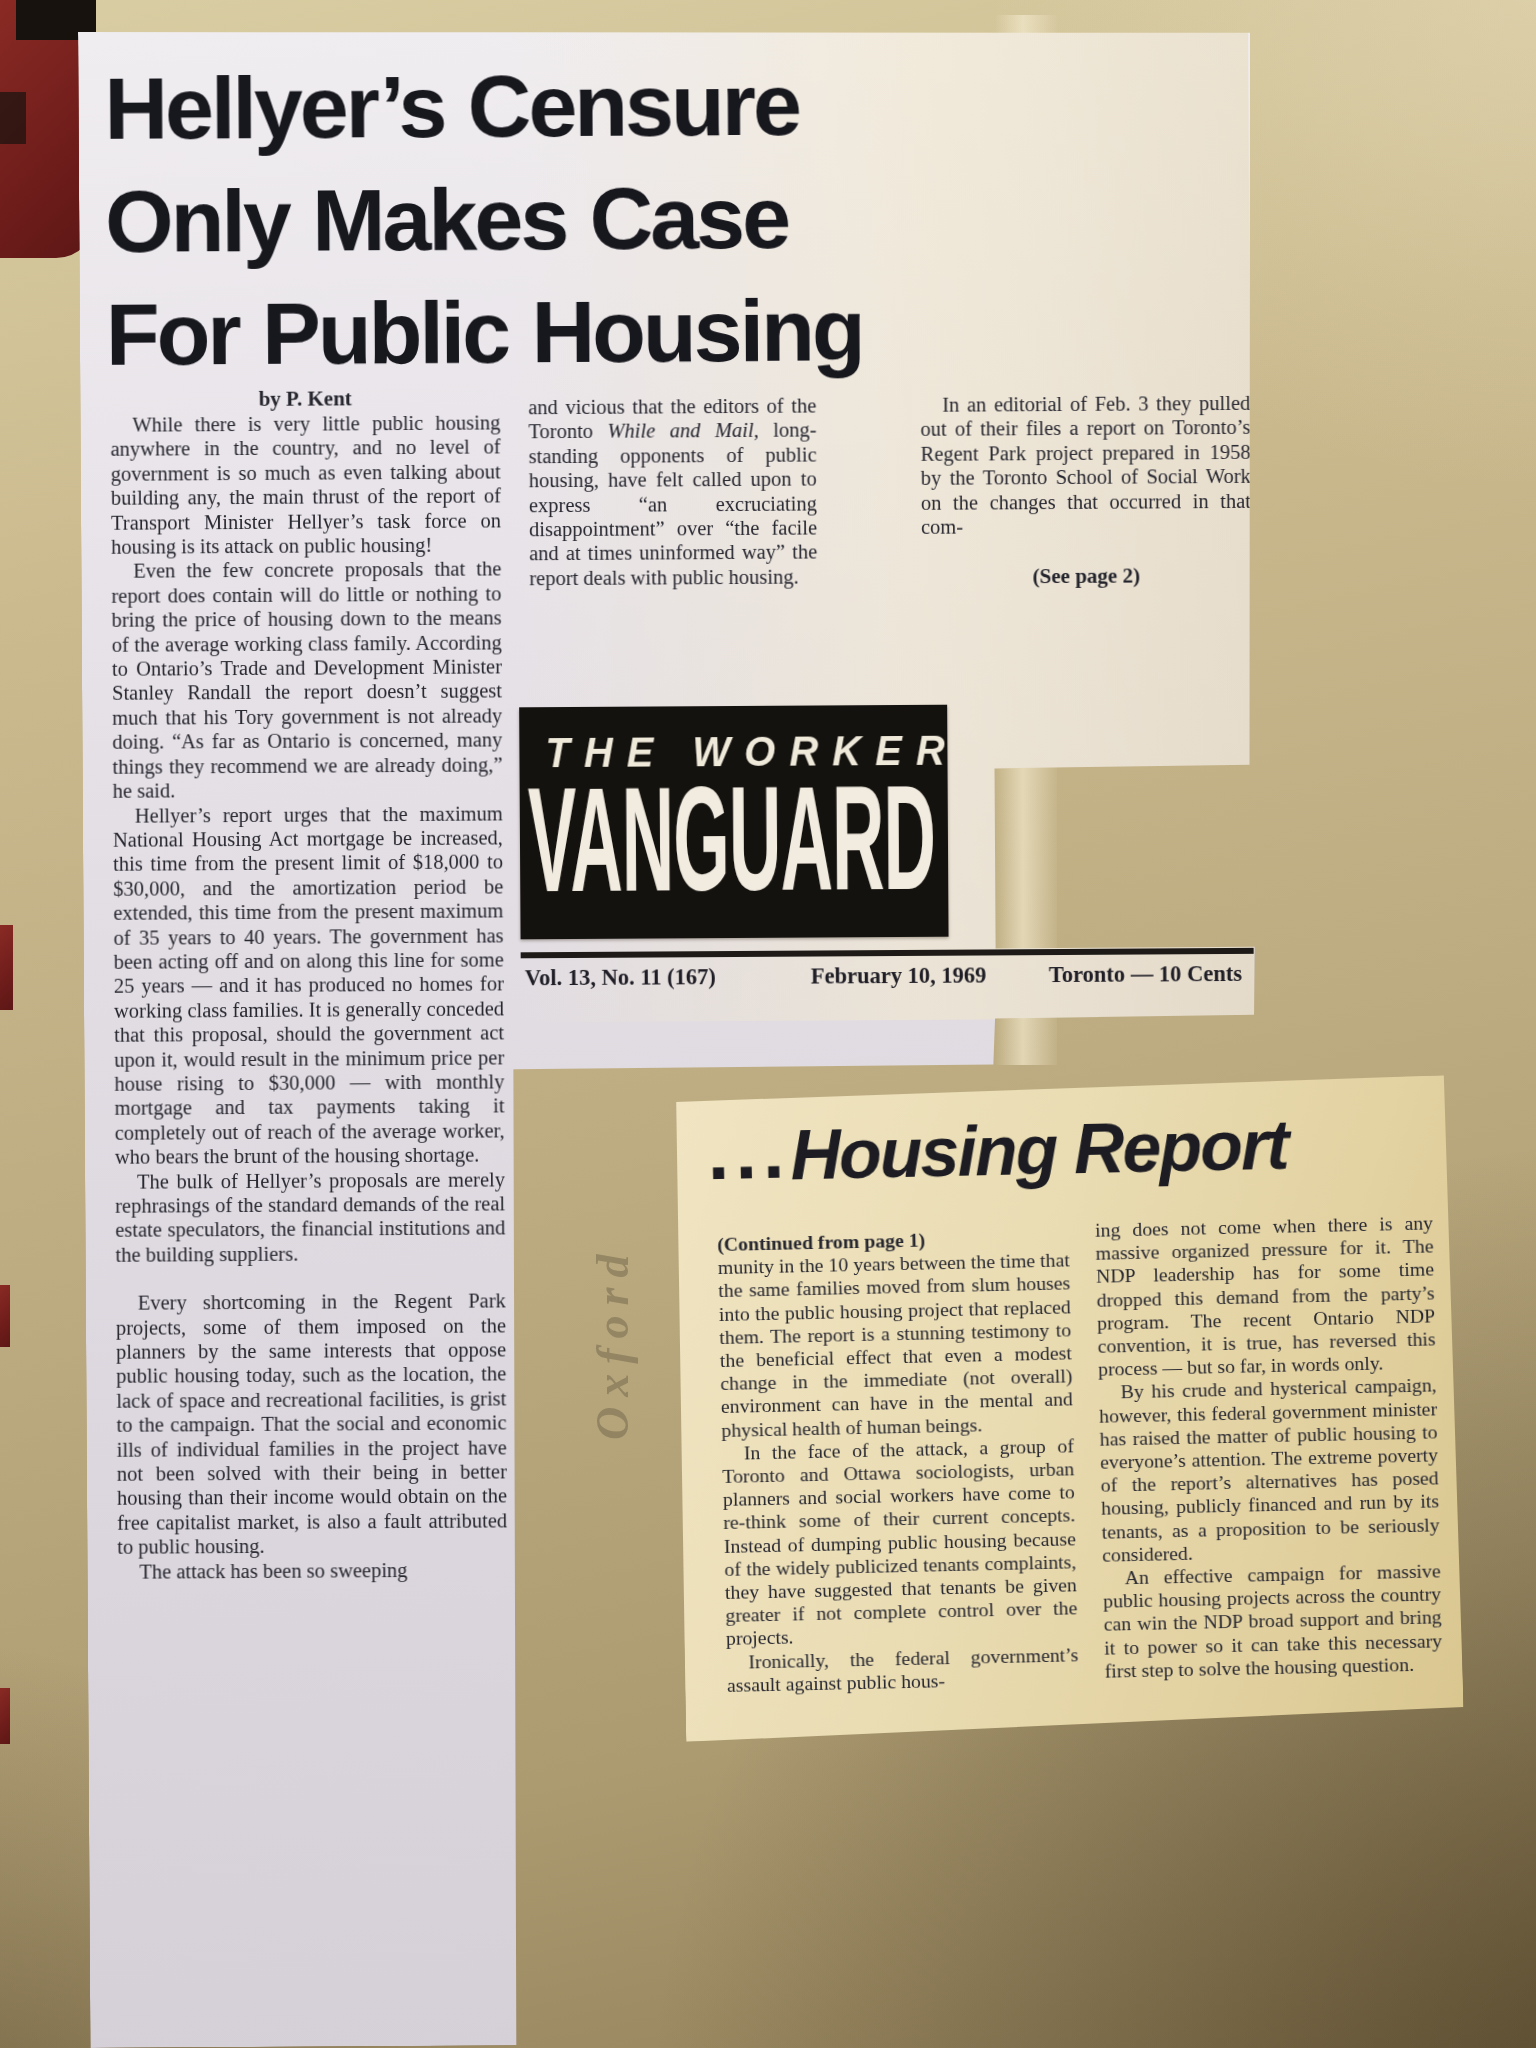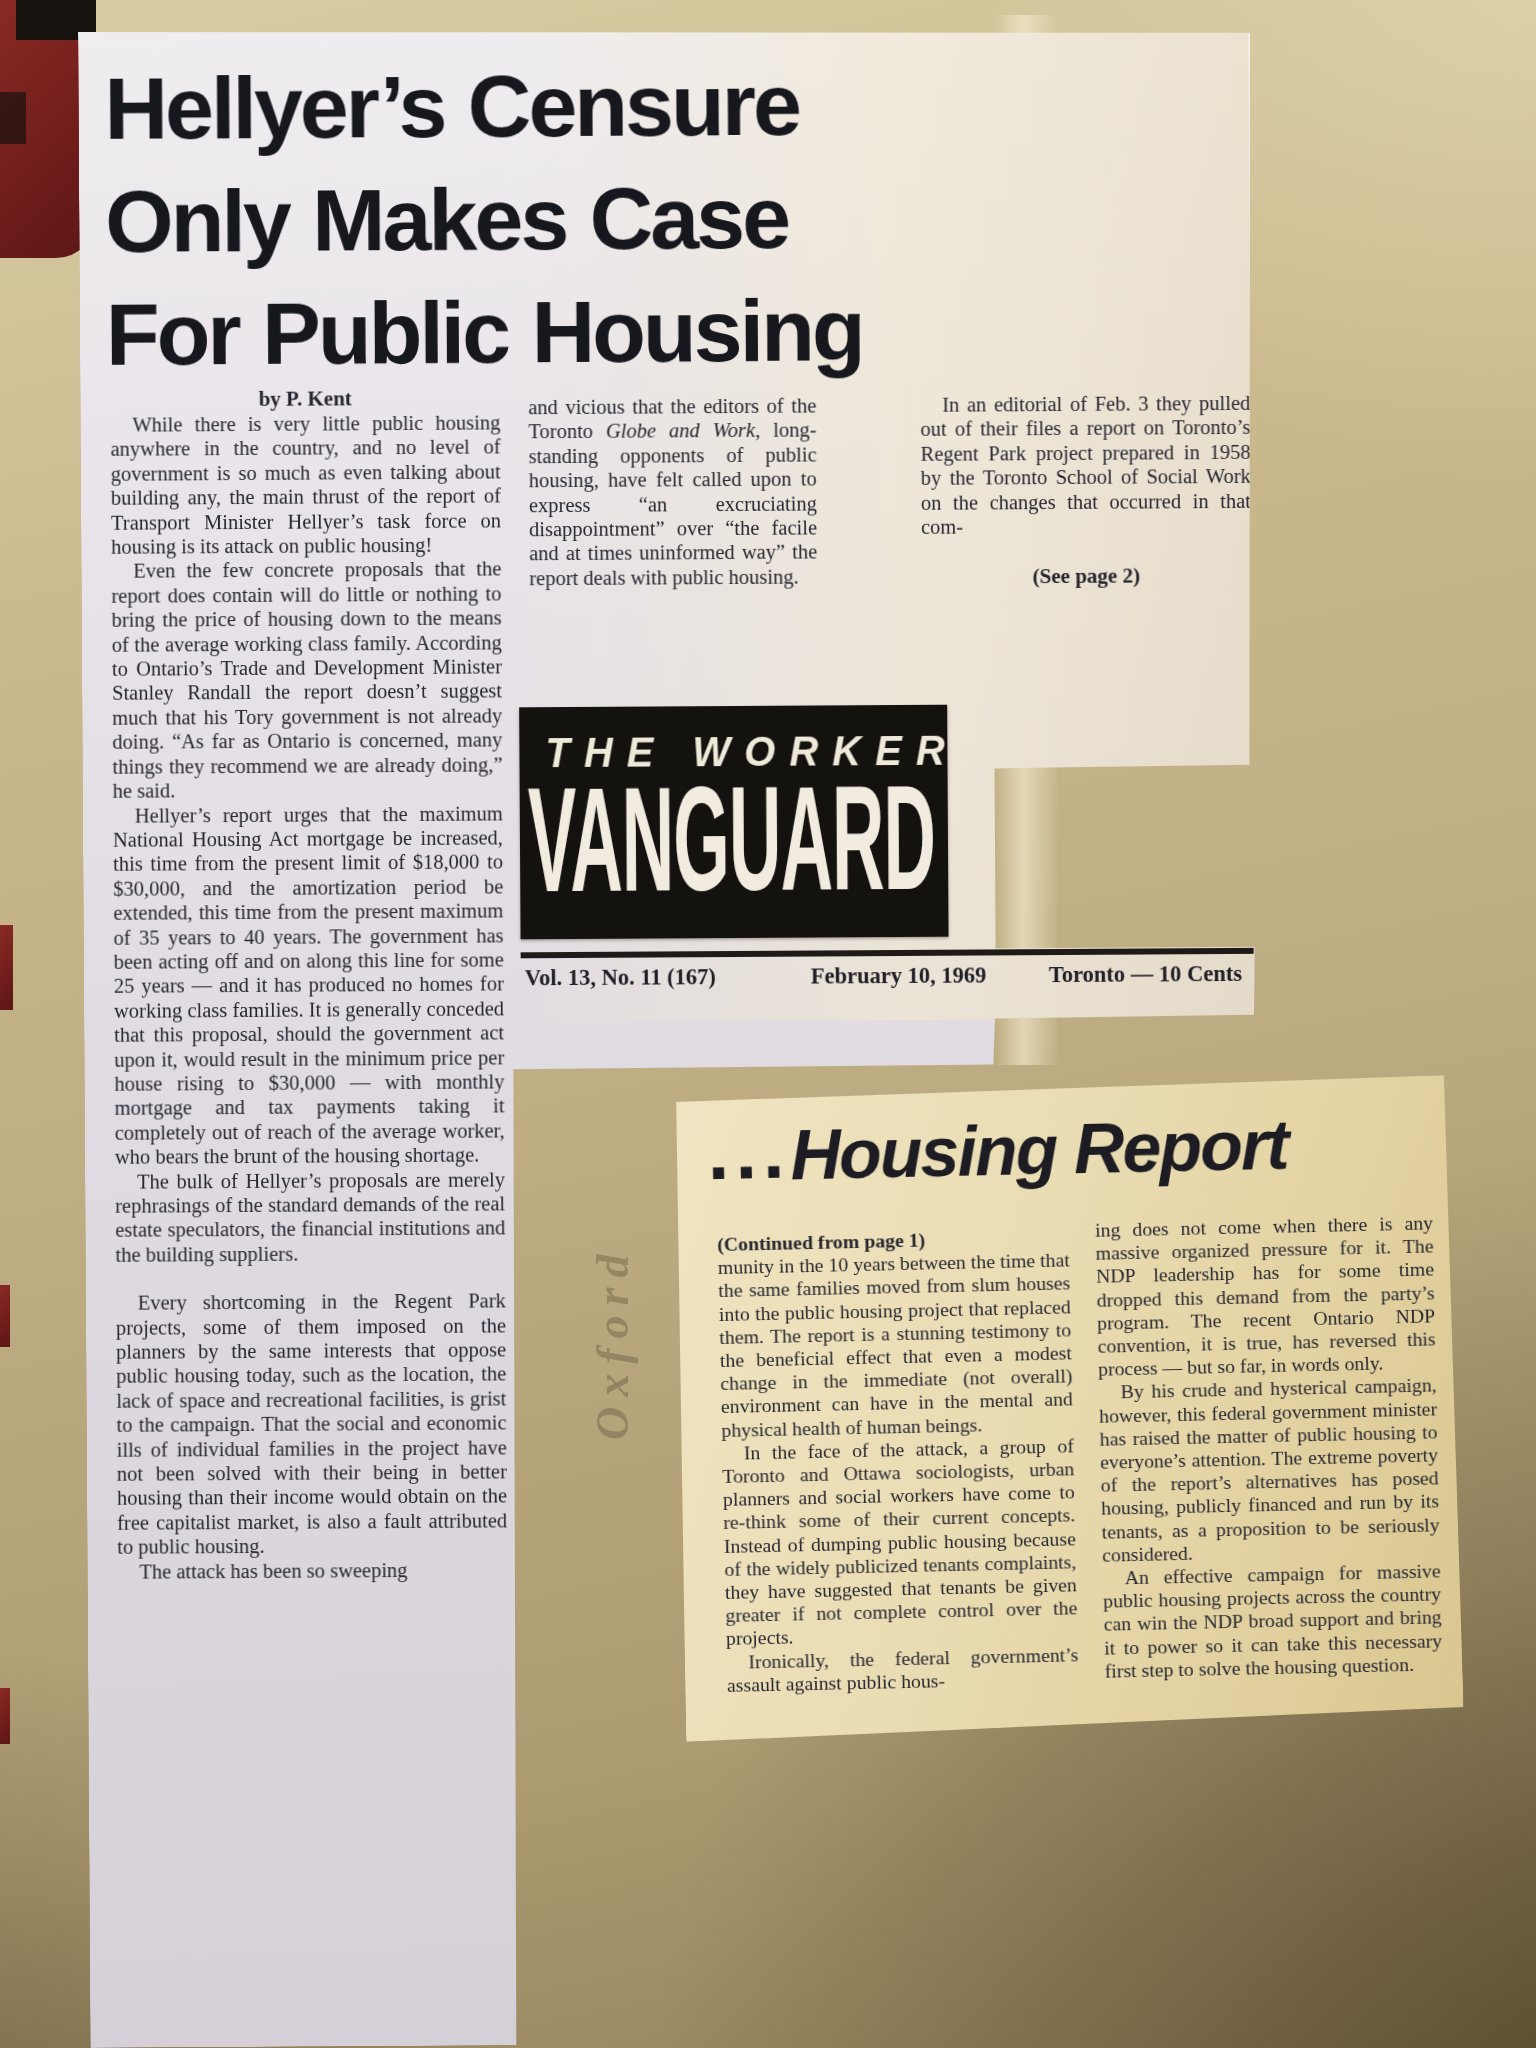--- a/index.html
+++ b/index.html
@@ -104,21 +104,21 @@
       <div class="byline">by P. Kent</div>
       <p>While there is very little public housing anywhere in the country, and no level of government is so much as even talking about building any, the main thrust of the report of Transport Minister Hellyer’s task force on housing is its attack on public housing!</p>
       <p>Even the few concrete proposals that the report does contain will do little or nothing to bring the price of housing down to the means of the average working class family. According to Ontario’s Trade and Development Minister Stanley Randall the report doesn’t suggest much that his Tory government is not already doing. “As far as Ontario is concerned, many things they recommend we are already doing,” he said.</p>
       <p>Hellyer’s report urges that the maximum National Housing Act mortgage be increased, this time from the present limit of $18,000 to $30,000, and the amortization period be extended, this time from the present maximum of 35 years to 40 years. The government has been acting off and on along this line for some 25 years — and it has produced no homes for working class families. It is generally conceded that this proposal, should the government act upon it, would result in the minimum price per house rising to $30,000 — with monthly mortgage and tax payments taking it completely out of reach of the average worker, who bears the brunt of the housing shortage.</p>
       <p>The bulk of Hellyer’s proposals are merely rephrasings of the standard demands of the real estate speculators, the financial institutions and the building suppliers.</p>
       <p class="gap-top">Every shortcoming in the Regent Park projects, some of them imposed on the planners by the same interests that oppose public housing today, such as the location, the lack of space and recreational facilities, is grist to the campaign. That the social and economic ills of individual families in the project have not been solved with their being in better housing than their income would obtain on the free capitalist market, is also a fault attributed to public housing.</p>
       <p>The attack has been so sweeping</p>
     </div>
 
     <div class="abs bodycol col2">
-      <p class="noind"><span>and vicious that the editors of the Toronto </span><span class="ital">Globe and Work,</span><span> long-standing opponents of public housing, have felt called upon to express “an excruciating disappointment” over “the facile and at times uninformed way” the report deals with public housing.</span></p>
+      <p class="noind"><span>and vicious that the editors of the Toronto </span><span class="ital">While and Mail,</span><span> long-standing opponents of public housing, have felt called upon to express “an excruciating disappointment” over “the facile and at times uninformed way” the report deals with public housing.</span></p>
     </div>
 
     <div class="abs bodycol col3">
       <p>In an editorial of Feb. 3 they pulled out of their files a report on Toronto’s Regent Park project prepared in 1958 by the Toronto School of Social Work on the changes that occurred in that com-</p>
       <div class="see-page">(See page 2)</div>
     </div>
 
     <div class="abs masthead">
       <div class="mh-kicker">THE WORKERS</div>
       <div class="mh-title">VANGUARD</div>

